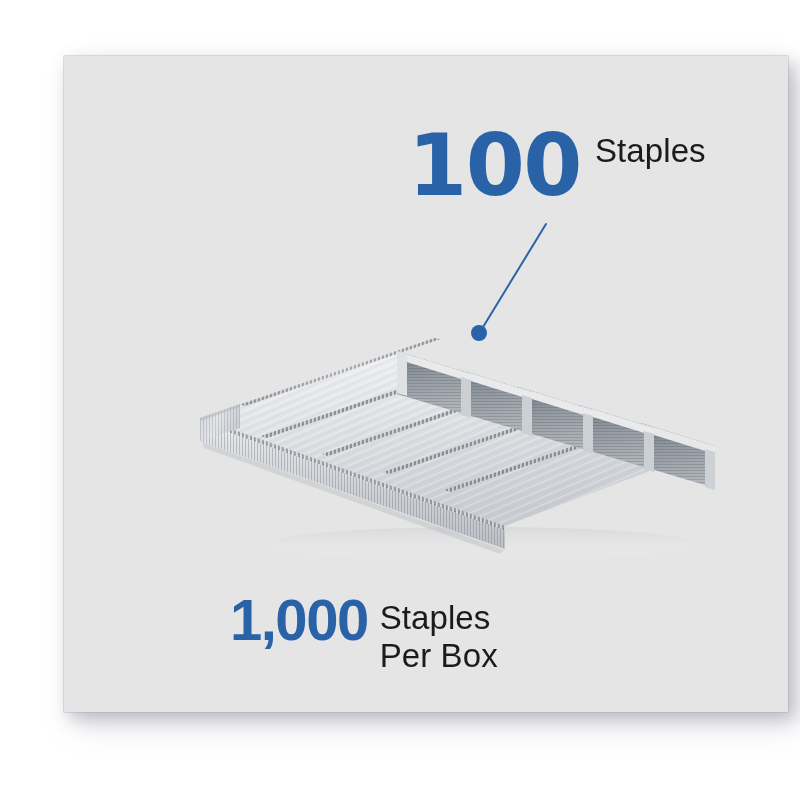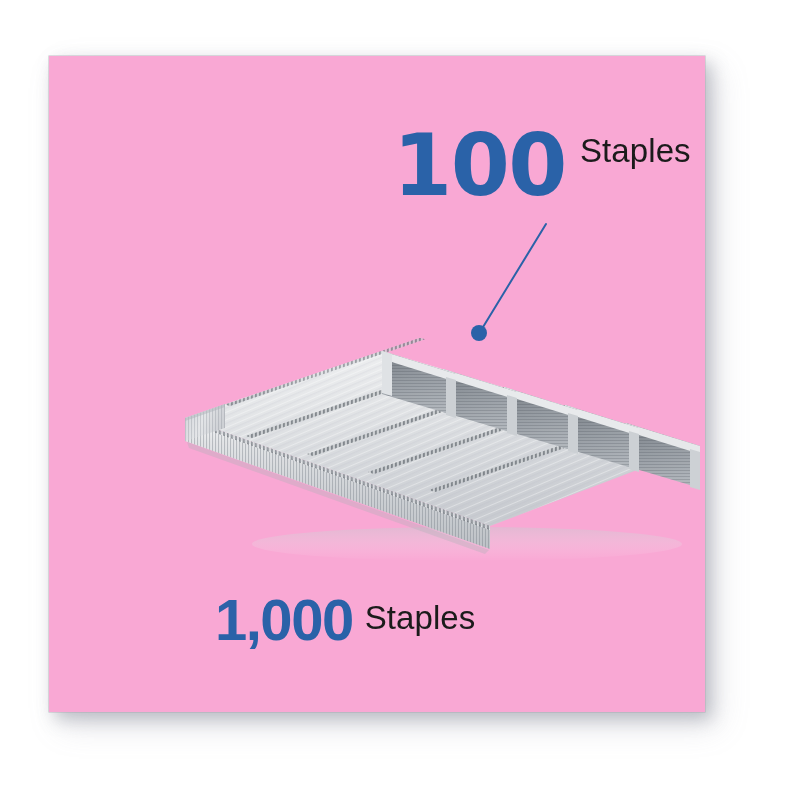--- a/index.html
+++ b/index.html
@@ -16,25 +16,25 @@
   #page {
     position: relative;
     width: 800px;
     height: 800px;
     background: #ffffff;
   }
 
   
   #card {
     position: absolute;
-    left: 49px;
+    left: 64px;
     top: 56px;
-    width: 656px;
+    width: 724px;
     height: 656px;
-    background: #f9a8d4;
+    background: #e5e5e5;
     box-shadow:
       0 0 0 0.6px rgba(160,162,172,0.55),
       6px 7px 16px rgba(120,123,138,0.42),
       12px 14px 30px rgba(140,143,158,0.22);
   }
 
   
   #callout-strip {
     position: absolute;
     left: 400px;
@@ -292,20 +292,21 @@
       <div class="big-number" style="color: rgb(42, 98, 168);">100</div>
       <div class="label-block" style="color: rgb(27, 27, 27);">
         <div>Staples</div>
       </div>
     </div>
 
     <div id="callout-box" style="left:166px; top:536px;">
       <div class="big-number" style="color: rgb(42, 98, 168);">1,000</div>
       <div class="label-block" style="color: rgb(27, 27, 27);">
         <div>Staples</div>
+        <div>Per Box</div>
       </div>
     </div>
 
   </div>
 
   <svg id="leader">
     <line id="leader-line" x1="546" y1="224" x2="480" y2="332" stroke="#2a62a8" stroke-width="2" stroke-linecap="round"></line>
     <circle id="leader-dot" cx="479" cy="333" r="8" fill="#2a62a8"></circle>
   </svg>
 

